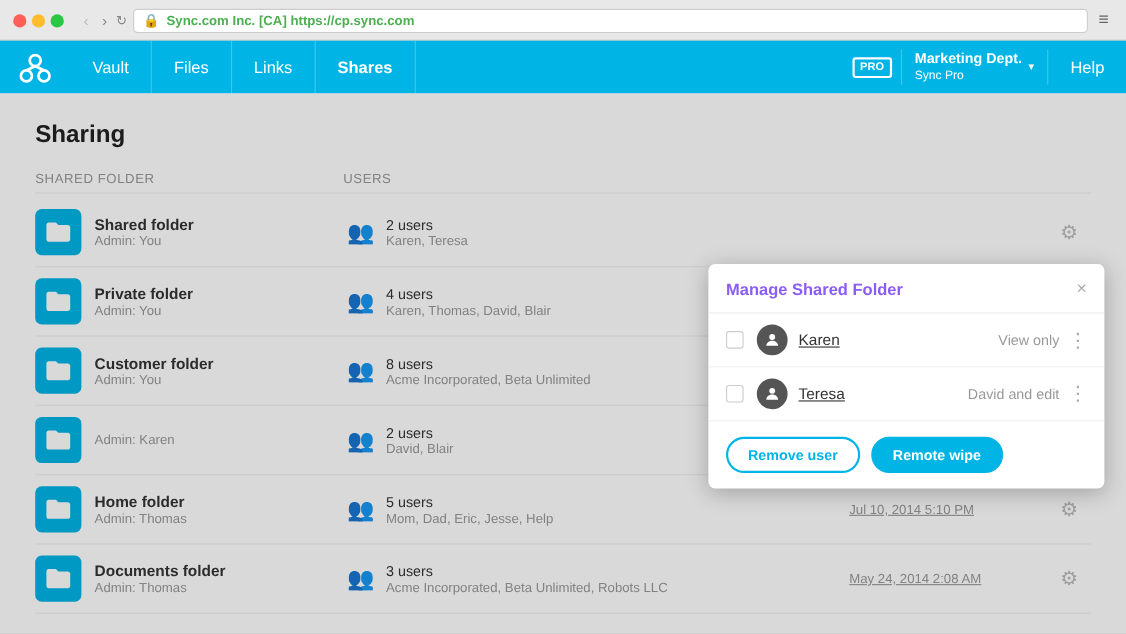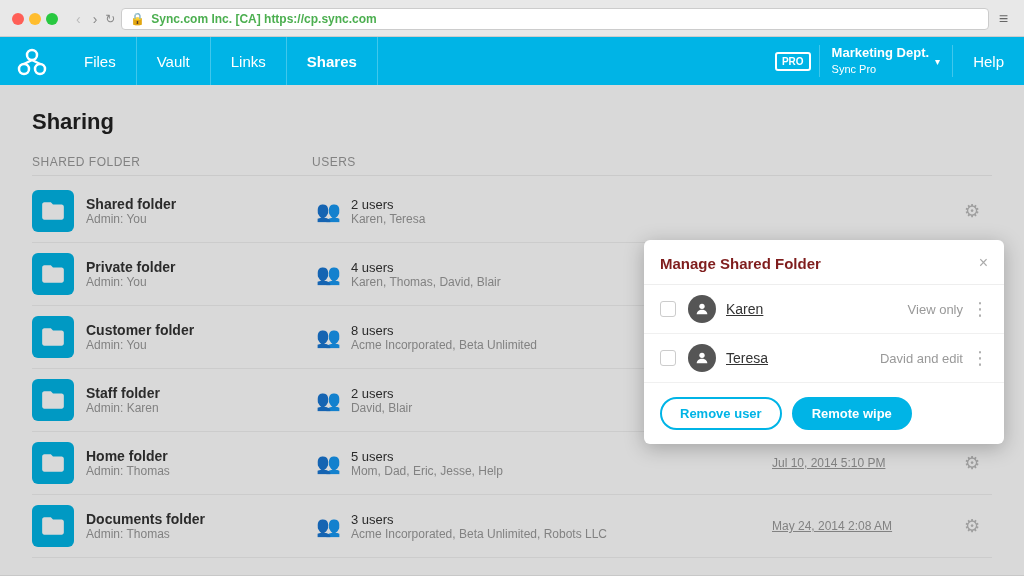--- a/index.html
+++ b/index.html
@@ -63,21 +63,21 @@
     .date-col { flex: 0 0 180px; font-size: 12px; color: #999; text-decoration: underline; }
     .gear-col { flex: 0 0 40px; display: flex; justify-content: center; }
     .gear-btn { background: none; border: none; cursor: pointer; color: #bbb; font-size: 18px; }
 
     
     .overlay-backdrop { position: absolute; top: 0; left: 0; right: 0; bottom: 0; background: rgba(0,0,0,0.15); z-index: 10; }
 
     
     .modal { position: absolute; top: 155px; right: 20px; width: 360px; background: white; border-radius: 6px; box-shadow: 0 4px 20px rgba(0,0,0,0.25); z-index: 20; overflow: hidden; }
     .modal-header { display: flex; align-items: center; justify-content: space-between; padding: 14px 16px 12px; border-bottom: 1px solid #eee; }
-    .modal-title { font-size: 15px; font-weight: 600; color: #7f1d1d; }
+    .modal-title { font-size: 15px; font-weight: 600; color: #8b5cf6; }
     .modal-close { background: none; border: none; cursor: pointer; color: #aaa; font-size: 16px; }
 
     .modal-user-row { display: flex; align-items: center; padding: 10px 16px; border-bottom: 1px solid #f0f0f0; }
     .modal-checkbox { width: 16px; height: 16px; border: 1px solid #ccc; border-radius: 3px; margin-right: 12px; flex-shrink: 0; cursor: pointer; }
     .modal-user-icon { width: 28px; height: 28px; background: #555; border-radius: 50%; display: flex; align-items: center; justify-content: center; margin-right: 10px; flex-shrink: 0; }
     .modal-user-icon svg { width: 16px; height: 16px; fill: white; }
     .modal-user-name { flex: 1; font-size: 14px; color: #333; text-decoration: underline; }
     .modal-user-perm { font-size: 13px; color: #999; margin-right: 8px; }
     .modal-user-dots { color: #aaa; cursor: pointer; font-size: 18px; letter-spacing: -1px; }
 
@@ -114,22 +114,22 @@
   <div class="app-logo">
     <svg viewBox="0 0 32 32">
       <circle cx="16" cy="10" r="5" fill="none" stroke="white" stroke-width="2.5"></circle>
       <circle cx="8" cy="24" r="5" fill="none" stroke="white" stroke-width="2.5"></circle>
       <circle cx="24" cy="24" r="5" fill="none" stroke="white" stroke-width="2.5"></circle>
       <line x1="16" y1="15" x2="8" y2="19" stroke="white" stroke-width="2.5"></line>
       <line x1="16" y1="15" x2="24" y2="19" stroke="white" stroke-width="2.5"></line>
     </svg>
   </div>
   <div class="nav-items">
+    <a class="nav-item">Vault</a>
     <a class="nav-item">Files</a>
-    <a class="nav-item">Vault</a>
     <a class="nav-item">Links</a>
     <a class="nav-item active">Shares</a>
   </div>
   <div class="nav-right">
     <span class="pro-badge">PRO</span>
     <div class="nav-user">
       <div class="nav-user-text">
         <div class="nav-user-name">Marketing Dept.</div>
         <div class="nav-user-sub">Sync Pro</div>
       </div>
@@ -226,21 +226,20 @@
 
   <div class="table-row">
     <div class="folder-icon">
       <svg viewBox="0 0 24 24">
           <path d="M10 4H4c-1.1 0-2 .9-2 2v12c0 1.1.9 2 2 2h16c1.1 0 2-.9 2-2V8c0-1.1-.9-2-2-2h-8l-2-2z"></path>
           <circle cx="12" cy="13" r="2.5" fill="rgba(255,255,255,0.9)"></circle>
           <path d="M7 19c0-2.8 2.2-4 5-4s5 1.2 5 4" fill="rgba(255,255,255,0.9)"></path>
         </svg>
     </div>
     <div class="folder-info">
-      <div class="folder-name">Staff folder</div>
       <div class="folder-admin">Admin: Karen</div>
     </div>
     <div class="users-col">
       <span class="users-icon">👥</span>
       <div class="users-info">
         <div class="users-count">2 users</div>
         <div class="users-names">David, Blair</div>
       </div>
     </div>
     <div class="date-col">Jan 9, 2015  4:54 PM</div>

